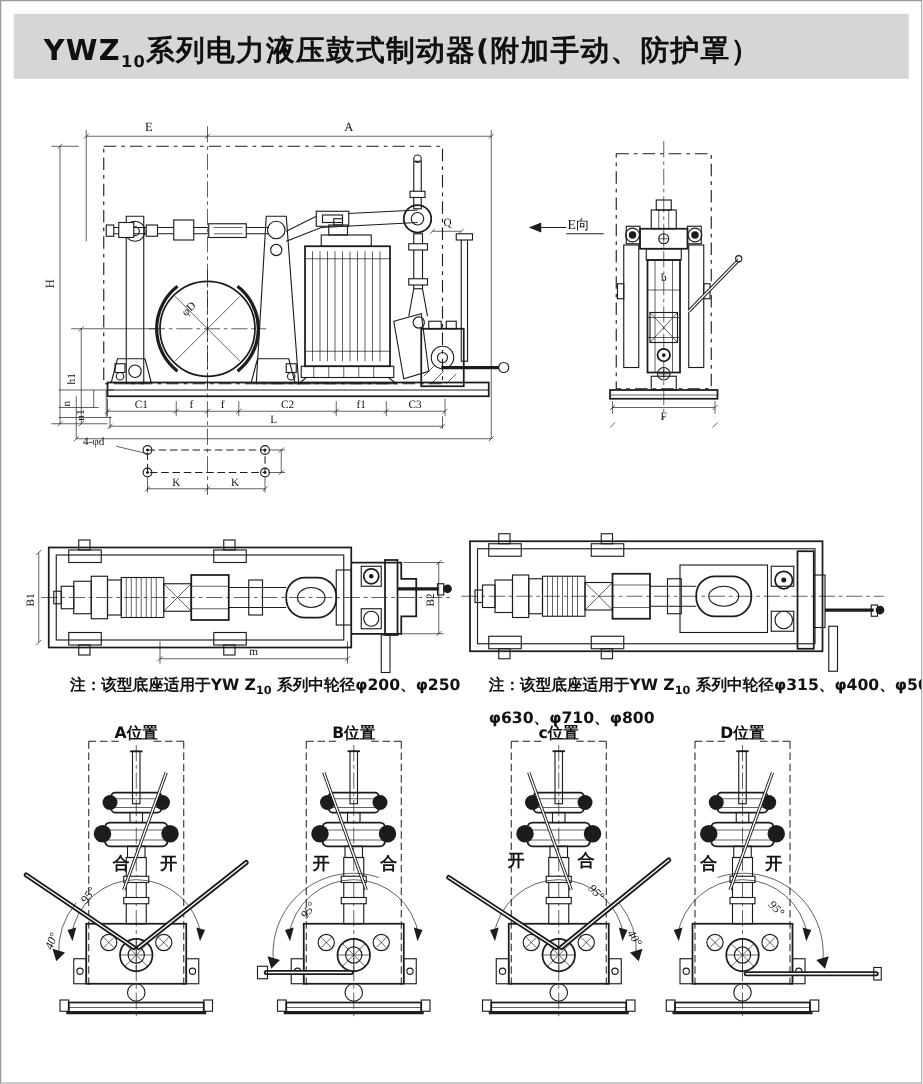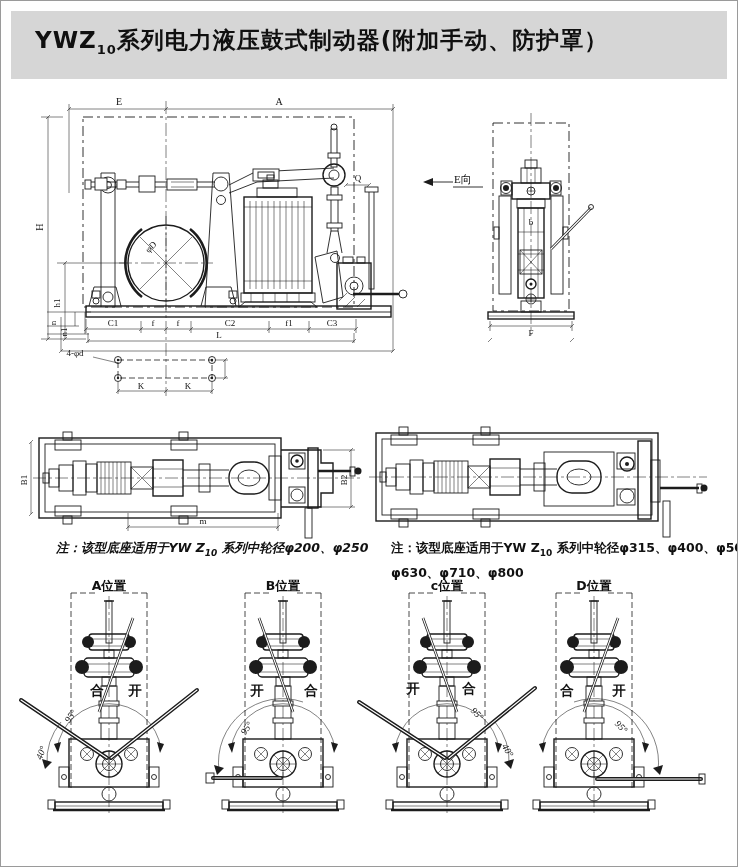--- a/index.html
+++ b/index.html
@@ -1,17 +1,17 @@
 <!DOCTYPE html>
 <html><head>
 <meta charset="utf-8">
 <style>
   html,body{margin:0;padding:0;background:#fff;}
   #page{position:relative;width:738px;height:867px;background:#fff;border:1.6px solid #9a9a9a;box-sizing:border-box;overflow:hidden;font-family:"DejaVu Sans",sans-serif;}
-  #hdr{position:absolute;left:10px;top:10px;width:716px;height:68px;background:#d6d6d6;}
+  #hdr{position:absolute;left:10px;top:10px;width:716px;height:52px;background:#d6d6d6;}
   #hdr h1{margin:0;padding:14px 0 0 24px;font:700 23px "DejaVu Sans",sans-serif;color:#101010;letter-spacing:1px;}
   #hdr sub{font-size:13px;}
   svg{position:absolute;left:0;top:0;}
   .s0{stroke:#1c1c1c;stroke-width:.9;fill:none}
   .thin{stroke:#1c1c1c;stroke-width:.55;fill:none}
   .s1{stroke:#1c1c1c;stroke-width:1.4;fill:none}
   .s2{stroke:#1c1c1c;stroke-width:2.6;fill:none}
   .s3{stroke:#1c1c1c;stroke-width:4;fill:none;stroke-linecap:round}
   .wh1{stroke:#fff;stroke-width:1.1;fill:none;stroke-linecap:round}
   .dk{fill:#1c1c1c;stroke:none}
@@ -393,21 +393,21 @@
       <rect class="s0" x="698" y="773" width="6" height="10"></rect>
       <path class="thin" d="M657,770 A64,64 0 0 0 573,701"></path>
       <polygon class="dk" points="659,774 662,764 652,767"></polygon>
       <text class="ttl" x="593" y="589">D位置</text>
       <text class="cjk" x="566" y="694">合</text>
       <text class="cjk" x="618" y="694">开</text>
       <text class="ang" transform="rotate(45 618 728)" x="618" y="728">95°</text>
     </g>
   </svg>
 
-  <div class="note" style="left:55px;top:537px;font-style:italic;">
+  <div class="note" style="left:55px;top:537px;">
     <div><span>注：该型底座适用于YW Z</span><sub>10</sub><span> 系列中轮径φ200、φ250</span></div>
   </div>
 
   <div class="note" style="left:390px;top:537px;">
     <div><span>注：该型底座适用于YW Z</span><sub>10</sub><span> 系列中轮径φ315、φ400、φ500、</span></div>
     <div>φ630、φ710、φ800</div>
   </div>
 </div>
 
 </body></html>

